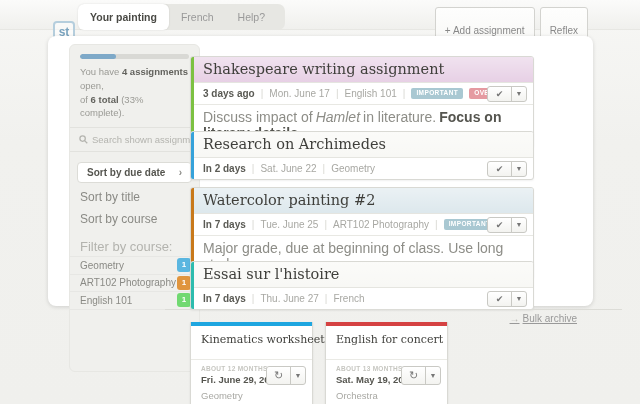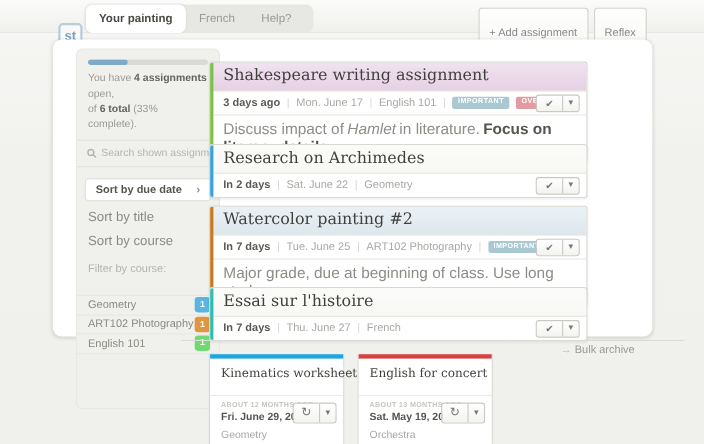--- a/index.html
+++ b/index.html
@@ -37,21 +37,21 @@
   .search-row { margin-top:7px; border-top:1px solid #e2e2de; border-bottom:1px solid #e2e2de;
     padding:6px 9px; display:flex; align-items:center; gap:4px; }
   .search-row svg { flex:none; }
   .search-row input { border:none; background:transparent; outline:none; width:100%;
     font-family:"Liberation Sans",sans-serif; font-size:9.5px; color:#888; }
   .search-row input::placeholder { color:#b4b4af; }
   .sort-active { margin:10px 7px 3px; background:#fff; border:1px solid #dcdcd7; border-radius:4px;
     padding:4px 9px; font-size:10px; font-weight:bold; color:#55554f; display:flex; justify-content:space-between; cursor:pointer;text-align:center; }
   .sort-active .chev { color:#8a8a85; font-weight:bold; }
   .sort-link { padding:4px 10px; font-size:12px; color:#8a8a85; cursor:pointer; }
-  .filter-label { margin:9px 10px 18px; font-size:10px; color:#b3b3ae; }
+  .filter-label { margin:9px 10px 2px; font-size:13px; color:#b3b3ae; }
   .course-row { display:flex; justify-content:space-between; align-items:center;
     padding:3px 8px 3px 10px; font-size:10px; color:#8a8a85; border-top:1px solid rgba(0,0,0,.035);
     height:17.5px; cursor:pointer; }
   .course-badge { width:14px; height:14px; border-radius:3px; color:#fff; font-size:8px;
     font-weight:bold; text-align:center; line-height:14px; flex:none; }
   
   .card { position:absolute; left:190px; width:344px; background:#fff;
     border:1px solid #d9d9d4; border-radius:3px; box-shadow:0 1px 2px rgba(0,0,0,.06); overflow:hidden;margin-top:12px; }
   .stripe { position:absolute; left:0; top:0; bottom:0; width:3px; }
   .card-header { padding:4px 12px 5px; font-family:"DejaVu Serif", serif; font-size:14.5px;
@@ -66,21 +66,21 @@
   .btn-group { position:absolute; right:6px; top:3px; display:flex;
     border:1px solid #c9c9c4; border-radius:3px; background:linear-gradient(#fff,#f3f3f0); overflow:hidden; }
   .btn { width:23px; height:14px; line-height:14px; text-align:center; font-size:9px; color:#777; cursor:pointer; }
   .btn.caret { width:15px; border-left:1px solid #c9c9c4; font-size:7px; }
   .card-desc { padding:4px 12px 5px; border-top:1px solid #e8e8e3; font-size:14px; color:#8d8d87; }
   .card-desc span { margin-right:3px; }
   .desc-bold { font-weight:bold; color:#55554f; }
   .desc-italic { font-style:italic; }
   
   .archive-hr { position:absolute; top:309px; left:165px; width:457px; height:1px; background:#dcdcd7; }
-  .bulk { position:absolute; top:313px; right:63px; font-size:10px; color:#999; cursor:pointer; }
+  .bulk { position:absolute; top:313px; right:63px; font-size:10px; color:#999; cursor:pointer;text-decoration:underline; }
   .bulk .arr { color:#b5b5b0; margin-right:3px; }
   .mini-card { position:absolute; top:322px; width:123px; height:95px; background:#fff;
     border:1px solid #d9d9d4; border-top:none; box-shadow:0 1px 2px rgba(0,0,0,.08); }
   .mini-stripe { height:4px; }
   .mini-title { font-family:"DejaVu Serif", serif; font-size:11px; color:#3f3f3b;
     padding:7px 10px 13px; border-bottom:1px solid #eaeae5; white-space:nowrap; cursor:pointer; }
   .mini-meta { position:relative; padding:5px 10px; }
   .ago { font-size:6.5px; font-weight:bold; letter-spacing:.3px; color:#c6c6c0; }
   .mini-date { font-size:9.5px; font-weight:bold; color:#55554f; margin-top:2px; }
   .mini-course { font-size:9.5px; color:#a8a8a3; margin-top:5px; }

